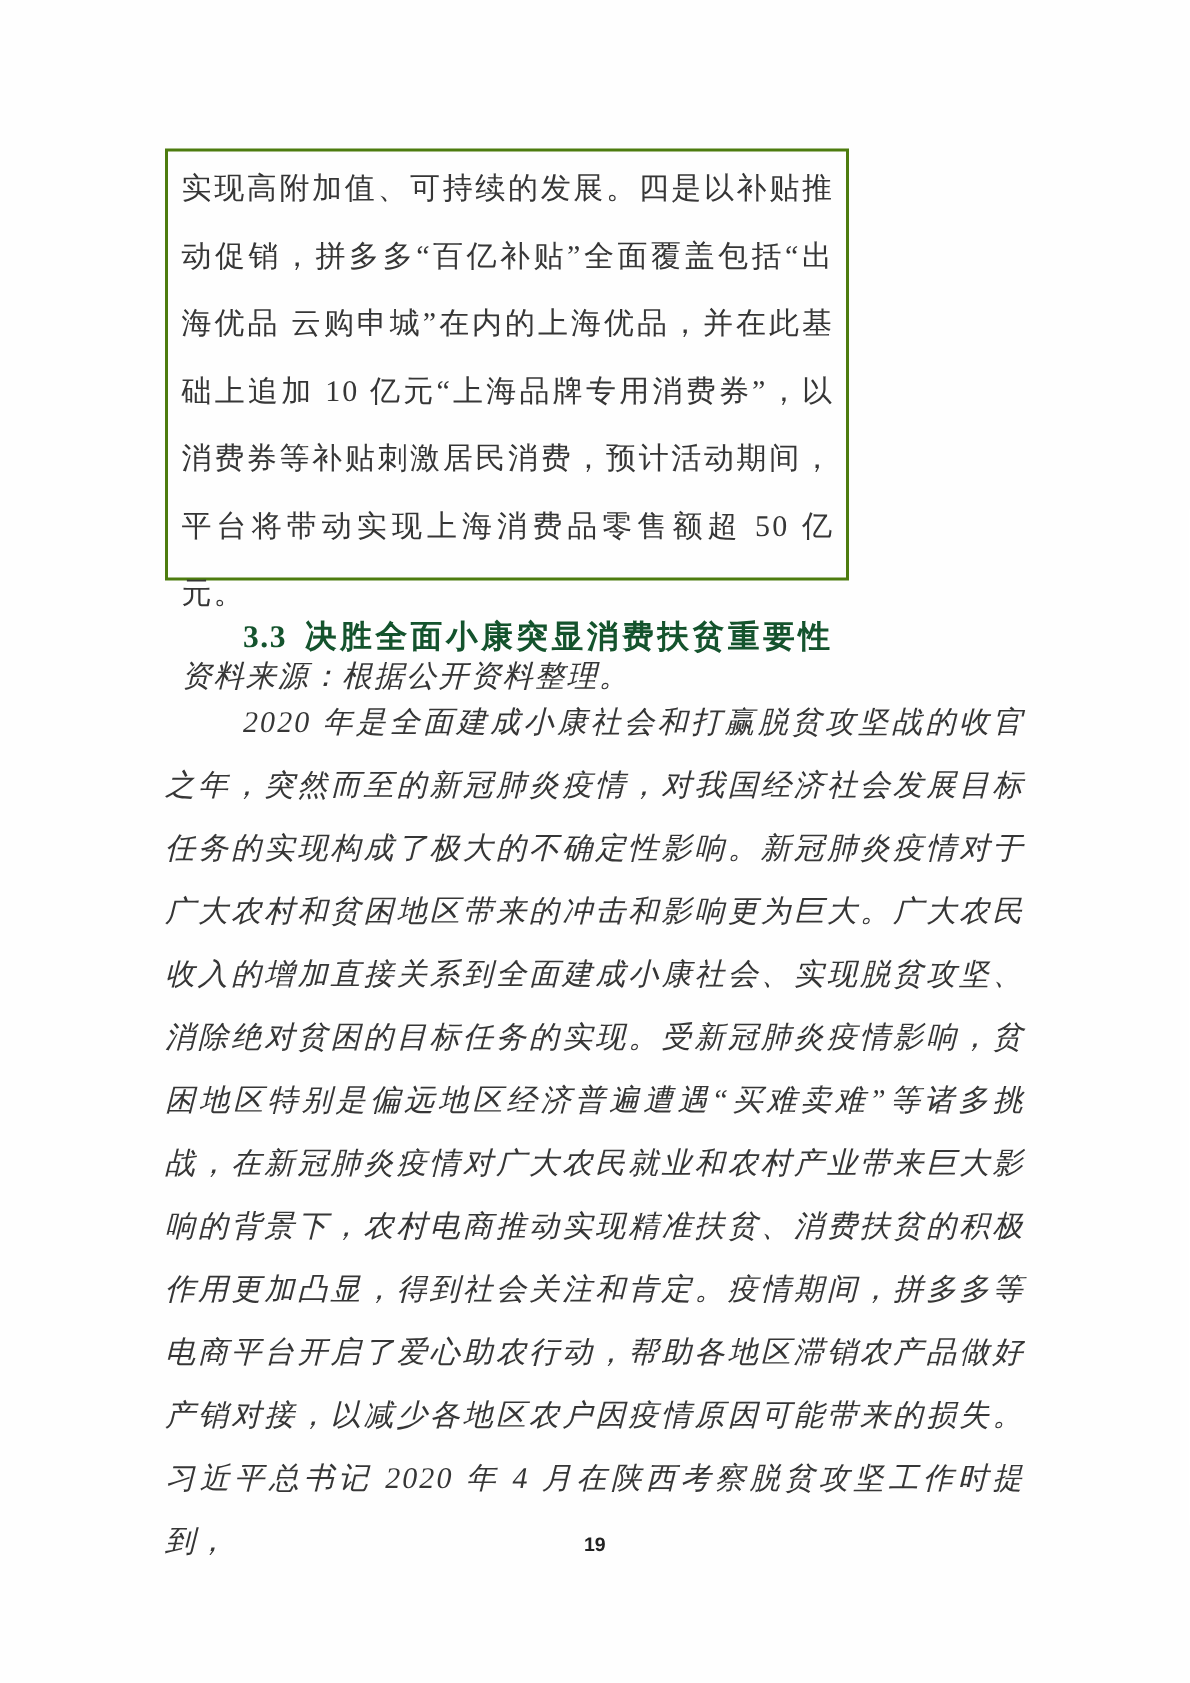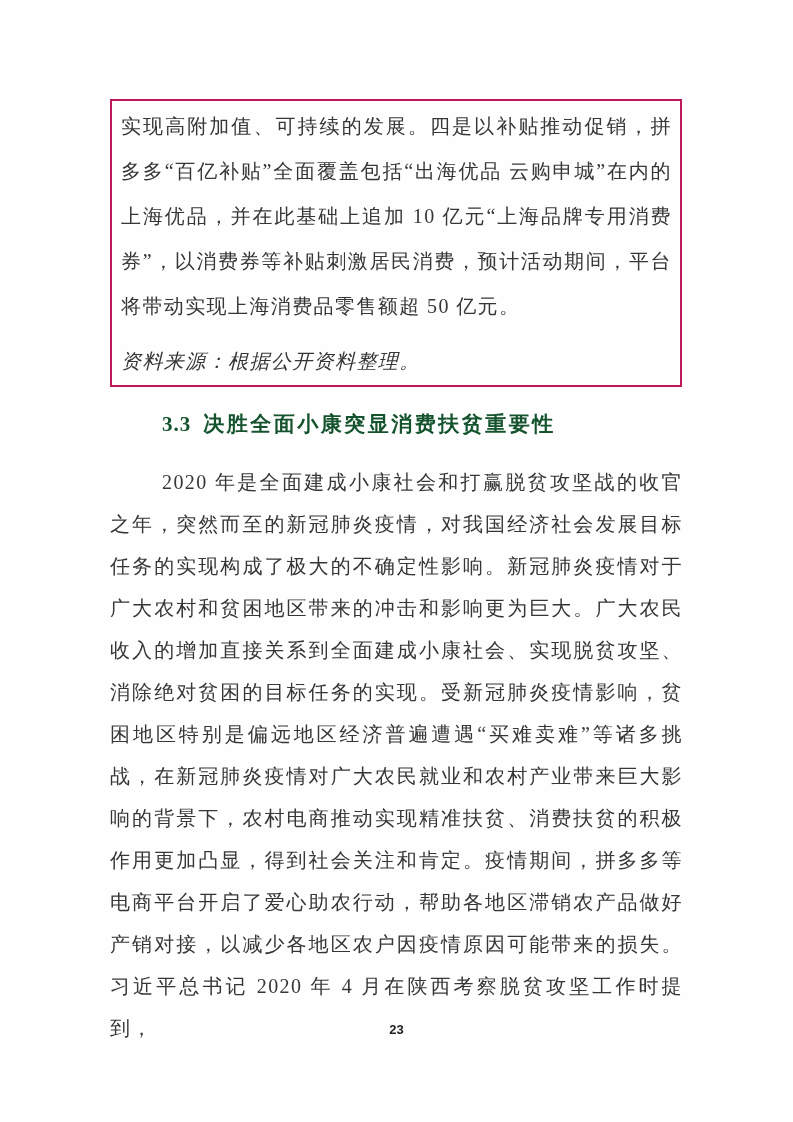--- a/index.html
+++ b/index.html
@@ -14,23 +14,23 @@
     background: #fefefe;
     overflow: hidden;
     font-family: "Liberation Serif", "DejaVu Serif", serif;
     color: #363636;
   }
   
   .table-box {
     position: absolute;
     left: 110px;
     top: 99px;
-    width: 572px;
+    width: 456px;
     height: 288px;
-    border: 2px solid #be185d;
+    border: 2px solid #4d7c0f;
     box-sizing: border-box;
     padding: 3px 8px 0 9px;
   }
   .box-body {
     margin: 0;
     font-size: 20px;
     line-height: 45px;
     letter-spacing: 1.4px;
     text-align: justify;
     text-align-last: left;
@@ -62,20 +62,21 @@
     left: 110px;
     top: 461px;
     width: 573px;
     margin: 0;
     font-size: 20px;
     line-height: 42px;
     letter-spacing: 1.4px;
     text-align: justify;
     text-align-last: left;
     text-indent: 52px;
+    font-style: italic;
   }
   .page-number {
     position: absolute;
     left: 0;
     top: 1022px;
     width: 100%;
     text-align: center;
     font-size: 13px;
     font-weight: bold;
     font-family: "Liberation Sans", "DejaVu Sans", sans-serif;
@@ -91,15 +92,15 @@
     <p class="box-body">实现高附加值、可持续的发展。四是以补贴推动促销，拼多多“百亿补贴”全面覆盖包括“出海优品 云购申城”在内的上海优品，并在此基础上追加 10 亿元“上海品牌专用消费券”，以消费券等补贴刺激居民消费，预计活动期间，平台将带动实现上海消费品零售额超 50 亿元。</p>
     <p class="box-source">资料来源：根据公开资料整理。</p>
   </div>
 
   <h2 class="section-heading">
     <span class="sec-num">3.3</span><span>决胜全面小康突显消费扶贫重要性</span>
   </h2>
 
   <p class="body-paragraph">2020 年是全面建成小康社会和打赢脱贫攻坚战的收官之年，突然而至的新冠肺炎疫情，对我国经济社会发展目标任务的实现构成了极大的不确定性影响。新冠肺炎疫情对于广大农村和贫困地区带来的冲击和影响更为巨大。广大农民收入的增加直接关系到全面建成小康社会、实现脱贫攻坚、消除绝对贫困的目标任务的实现。受新冠肺炎疫情影响，贫困地区特别是偏远地区经济普遍遭遇“买难卖难”等诸多挑战，在新冠肺炎疫情对广大农民就业和农村产业带来巨大影响的背景下，农村电商推动实现精准扶贫、消费扶贫的积极作用更加凸显，得到社会关注和肯定。疫情期间，拼多多等电商平台开启了爱心助农行动，帮助各地区滞销农产品做好产销对接，以减少各地区农户因疫情原因可能带来的损失。习近平总书记 2020 年 4 月在陕西考察脱贫攻坚工作时提到，</p>
 
-  <div class="page-number">23</div>
+  <div class="page-number">19</div>
 
 </div>
 
 </body></html>

